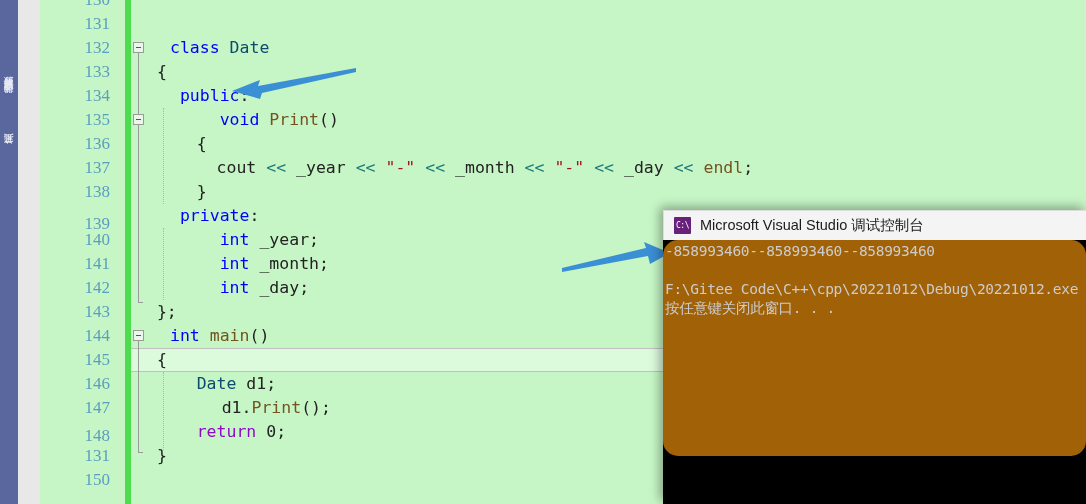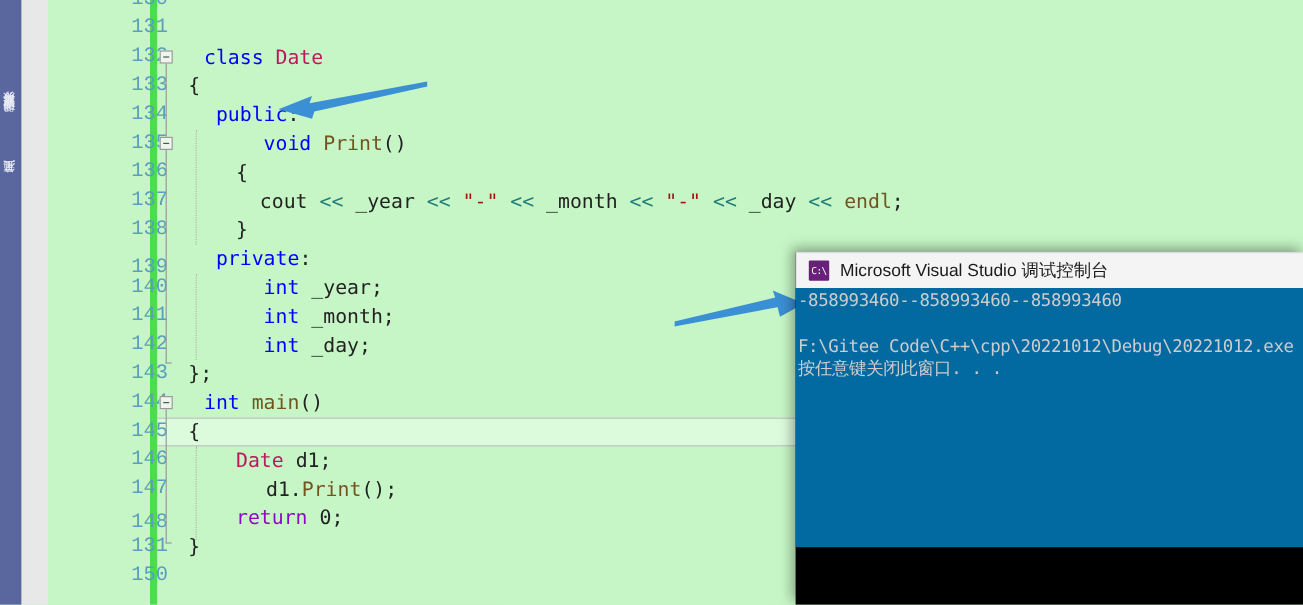--- a/index.html
+++ b/index.html
@@ -79,37 +79,36 @@
     left: 0; right: 0;
     height: 24px;
     line-height: 24px;
   }
   .lnum {
     position: absolute;
     left: 0;
     width: 70px;
     text-align: right;
     color: #5a9ebf;
-    font-family: Liberation Mono, monospace;
+    font-family: Liberation Serif, serif;
     font-size: 17px;
     line-height: 24px;
-    padding-left: 30px;
   }
 
   .code {
     position: absolute;
     left: 16px;
     white-space: pre;
     font-family: "DejaVu Sans Mono", monospace;
     font-size: 16.5px;
     line-height: 24px;
     color: #222222;
   }
   .kw   { color: #0000ff; margin-left: 23px; }
-  .type { color: #be185d; }
+  .type { color: #0c4a6e; }
   .fn   { color: #74531f; }
   .str  { color: #a31515; }
   .op   { color: #1f7a7a; }
   .purple { color: #8f08c4; }
   .plain { color: #222222; }
   .num  { color: #222222; }
 
   
   #current-line {
     position: absolute;
@@ -202,22 +201,23 @@
     margin-left: 9px;
     font-size: 14.5px;
     color: #1a1a1a;
     font-family: "Liberation Sans", sans-serif;
     white-space: nowrap;
   }
   #console-body {
     position: absolute;
     left: 0; top: 30px;
     width: 423px; height: 216px;
-    background: #0369a1;
+    background: #a16207;
     overflow: hidden;
+    border-radius: 15px;
   }
   .cline {
     position: absolute;
     left: 2px;
     white-space: pre;
     color: #cccccc;
     font-family: "DejaVu Sans Mono", monospace;
     font-size: 14.5px;
     line-height: 19px;
     letter-spacing: -0.3px;

